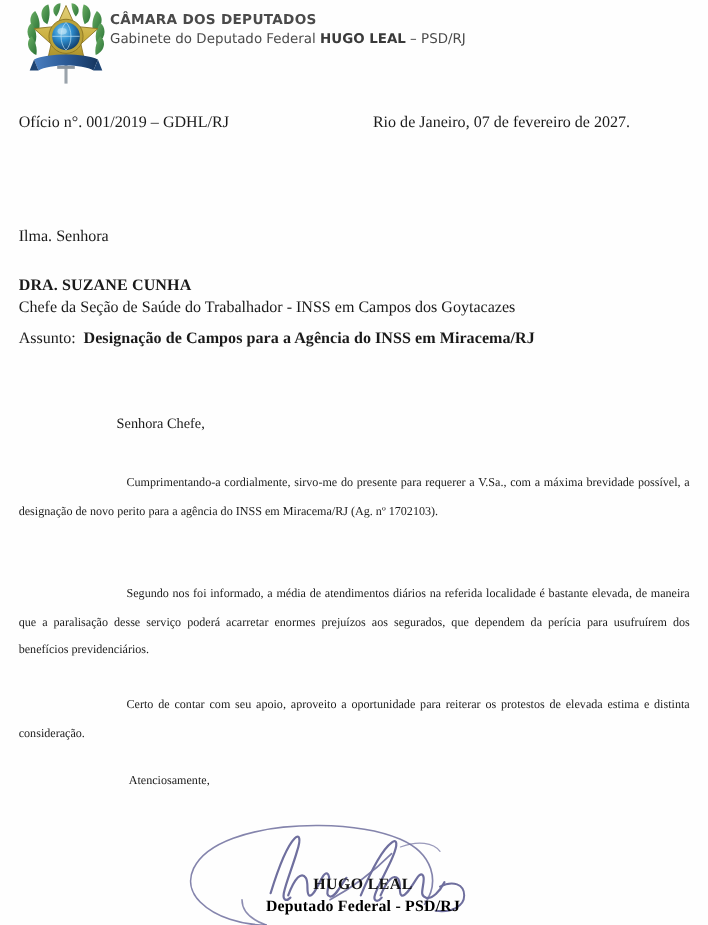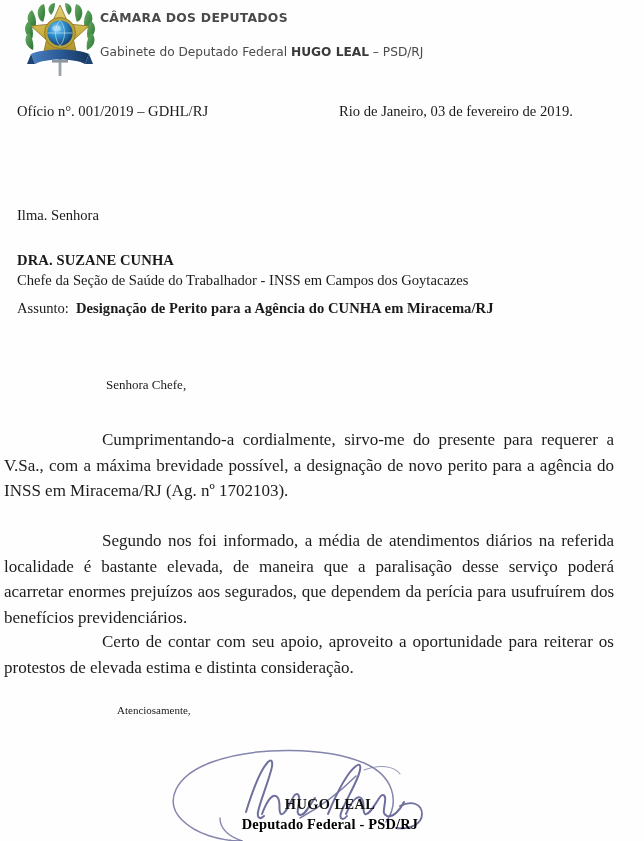--- a/index.html
+++ b/index.html
@@ -52,21 +52,21 @@
     font-weight: 700;
     letter-spacing: 0.25px;
     line-height: 17px;
     white-space: nowrap;
     color: #4a4a4a;
   }
   .lh-line2 {
     font-size: 12.2px;
     font-weight: 400;
     line-height: 17px;
-    margin-top: 18px;
+    margin-top: 1px;
     white-space: nowrap;
     color: #4a4a4a;
   }
   .lh-line2 .strong { font-weight: 700; color: #3a3a3a; }
 
   .oficio-row {
     position: absolute;
     left: 17px;
     top: 101px;
     width: 612px;
@@ -113,23 +113,23 @@
     position: absolute;
     left: 106px;
     top: 375px;
     font-size: 13px;
     line-height: 20px;
     white-space: nowrap;
   }
 
   .para {
     position: absolute;
-    left: 4px;
+    left: 17px;
     width: 610px;
-    font-size: 17px;
+    font-size: 11px;
     line-height: 25.5px;
     text-align: justify;
     text-indent: 98px;
     color: #1c1c1c;
     hyphens: none;
   }
   .para.p1 { top: 427px; }
   .para.p2 { top: 528px; }
   .para.p3 { top: 629px; }
 
@@ -249,30 +249,30 @@
     </div>
 
     <div class="letterhead-text">
       <div class="lh-line1">CÂMARA DOS DEPUTADOS</div>
       <div class="lh-line2"><span>Gabinete do Deputado Federal </span><span class="strong">HUGO LEAL</span><span> – PSD/RJ</span></div>
     </div>
   </div>
 
   <div class="oficio-row">
     <div class="oficio-num">Ofício n°.  001/2019 – GDHL/RJ</div>
-    <div class="oficio-date">Rio de Janeiro, 03 de fevereiro de 2019.</div>
+    <div class="oficio-date">Rio de Janeiro, 07 de fevereiro de 2027.</div>
   </div>
 
   <div class="addressee">
     <div class="l1">Ilma. Senhora</div>
     <div class="l2">DRA. SUZANE CUNHA</div>
     <div class="l3">Chefe da Seção de Saúde do Trabalhador - INSS em Campos dos Goytacazes</div>
   </div>
 
-  <div class="subject"><span class="sub-label">Assunto:</span><span class="sub-value">Designação de Perito para a Agência do CUNHA em Miracema/RJ</span></div>
+  <div class="subject"><span class="sub-label">Assunto:</span><span class="sub-value">Designação de Campos para a Agência do INSS em Miracema/RJ</span></div>
 
   <div class="salutation">Senhora Chefe,</div>
 
   <div class="para p1">Cumprimentando-a cordialmente, sirvo-me do presente para requerer a V.Sa., com a máxima brevidade possível, a designação de novo perito para a agência do INSS em Miracema/RJ (Ag. nº 1702103).</div>
   <div class="para p2">Segundo nos foi informado, a média de atendimentos diários na referida localidade é bastante elevada, de maneira que a paralisação desse serviço poderá acarretar enormes prejuízos aos segurados, que dependem da perícia para usufruírem dos benefícios previdenciários.</div>
   <div class="para p3">Certo de contar com seu apoio, aproveito a oportunidade para reiterar os protestos de elevada estima e distinta consideração.</div>
 
   <div class="closing">Atenciosamente,</div>
 
   <div class="signature-block">

